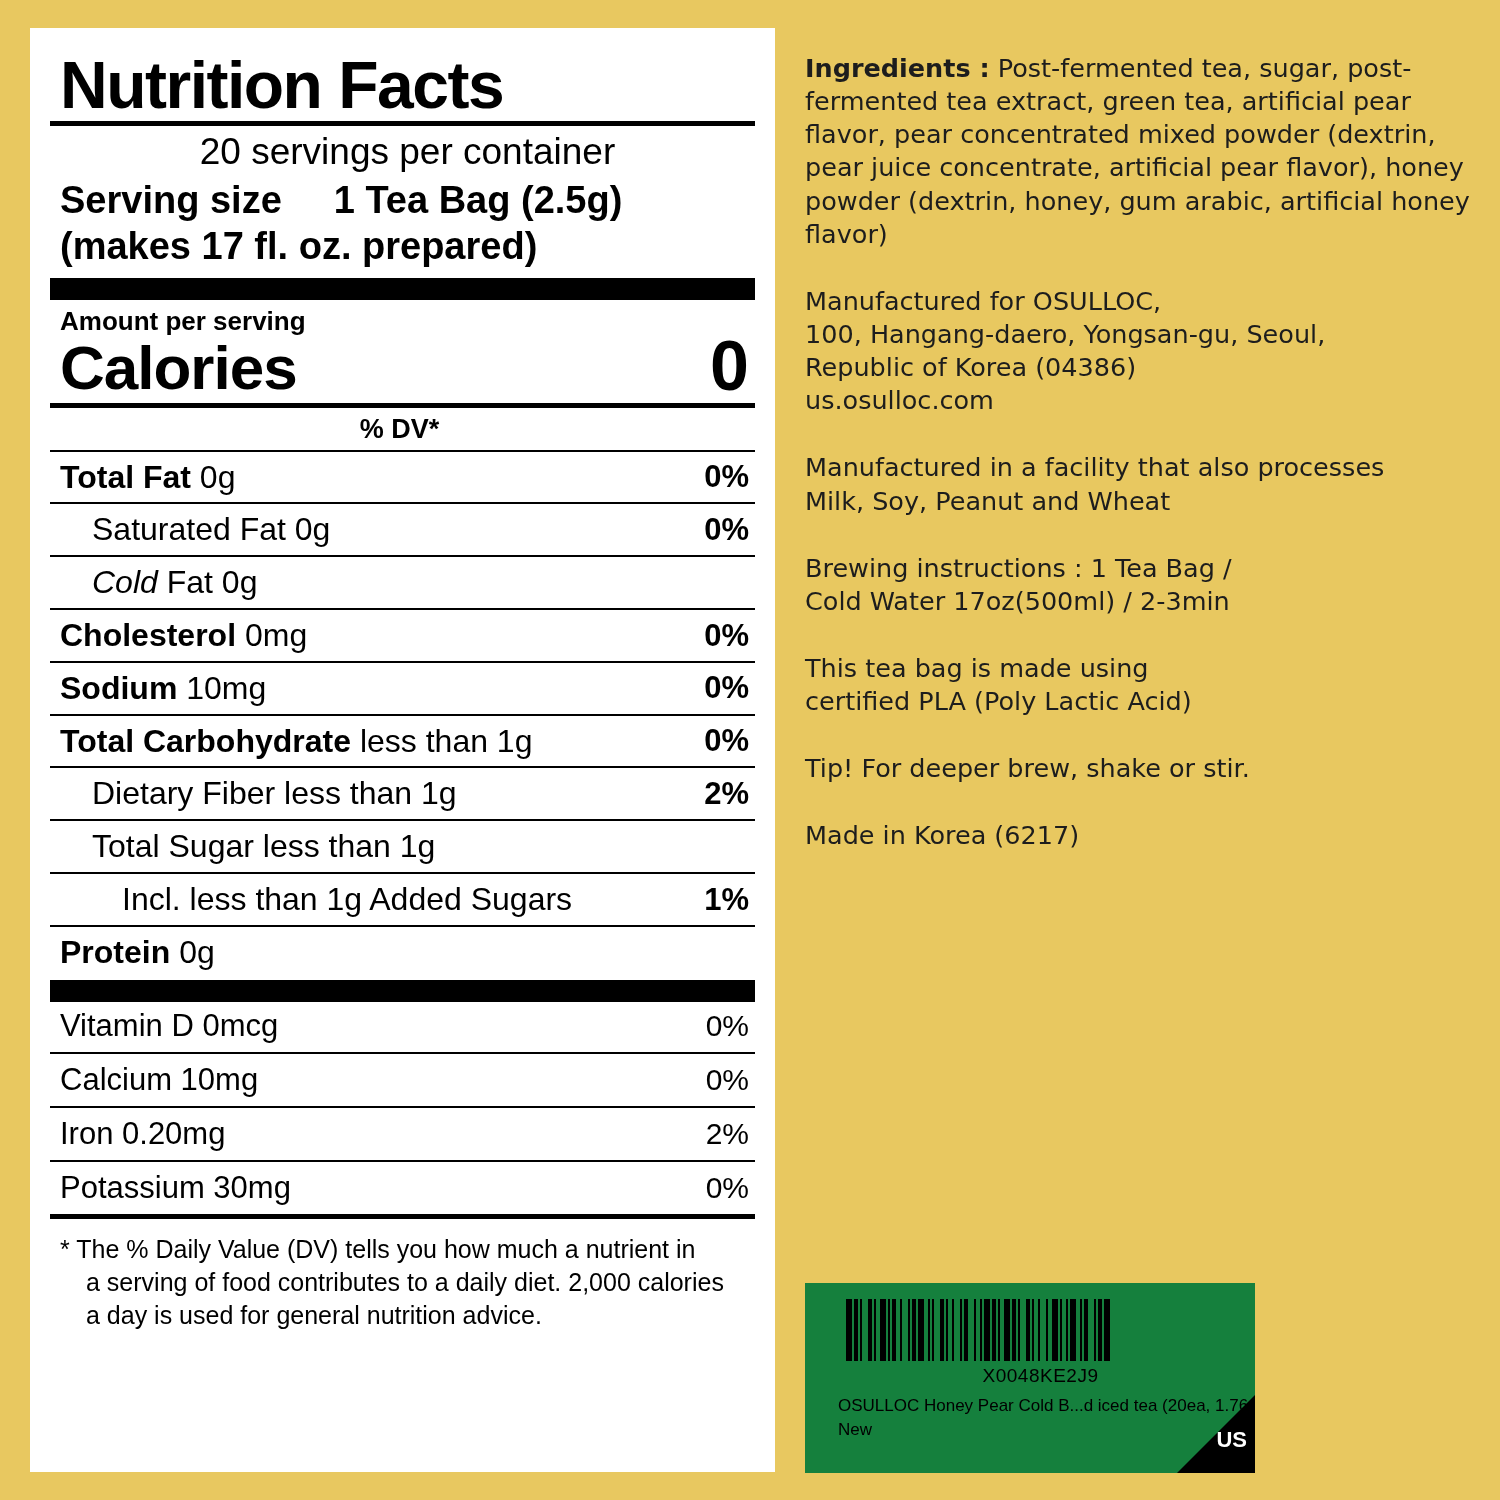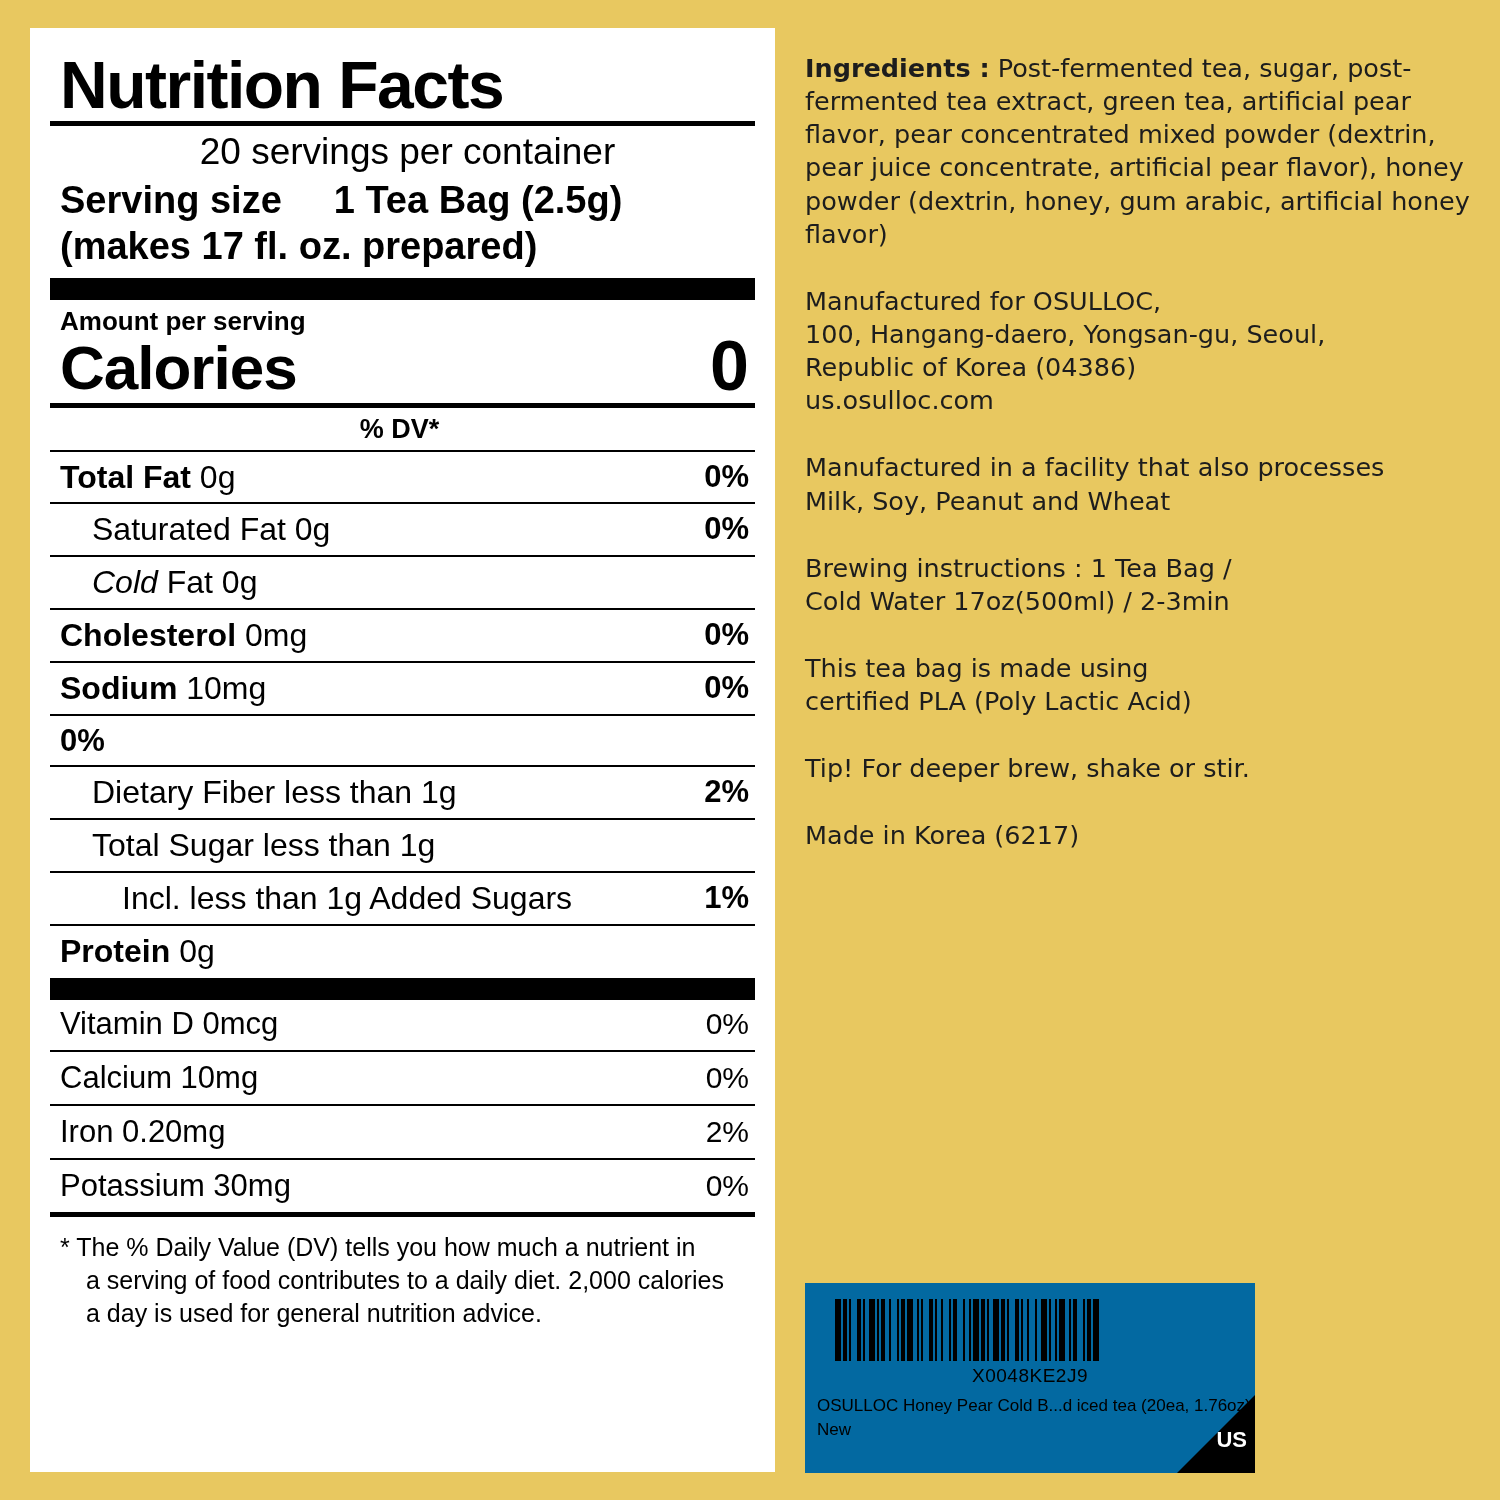--- a/index.html
+++ b/index.html
@@ -105,21 +105,21 @@
     font-family: "Liberation Sans", sans-serif;
     font-weight: bold;
     font-size: 27px;
     text-align: center;
     padding: 4px 6px 3px 0;
   }
 
   .nrow {
     display: flex;
     justify-content: space-between;
-    align-items: flex-start;
+    align-items: center;
     font-family: "Liberation Sans", sans-serif;
     font-size: 32px;
     padding: 5px 6px 5px 10px;
     line-height: 1.15;
   }
   .nrow .nlabel b { font-weight: bold; }
   .nrow .npct { font-weight: bold; font-size: 31px; }
   .indent1 { padding-left: 42px; }
   .indent2 { padding-left: 72px; }
   .italic { font-style: italic; font-weight: normal; }
@@ -163,23 +163,24 @@
     margin-top: 34px;
   }
 
   
   .barcode-label {
     position: absolute;
     left: 805px;
     top: 1283px;
     width: 450px;
     height: 190px;
-    background: #0369a1;
+    background: #15803d;
     box-sizing: border-box;
     overflow: hidden;
+    padding-left: 21px;
   }
   .bc-bars {
     margin: 16px auto 0 auto;
     width: 390px;
     height: 62px;
     display: flex;
     align-items: stretch;
   }
   .bc-bars i { display: block; background: #000; height: 100%; }
   .bc-num {
@@ -272,20 +273,21 @@
       </div>
       <div class="rule-thin"></div>
 
       <div class="nrow">
         <span class="nlabel"><b>Sodium</b><span> 10mg</span></span>
         <span class="npct">0%</span>
       </div>
       <div class="rule-thin"></div>
 
       <div class="nrow">
+        <span class="nlabel"><b>Total Carbohydrate</b><span> less than 1g</span></span>
         <span class="npct">0%</span>
       </div>
       <div class="rule-thin"></div>
 
       <div class="nrow indent1">
         <span class="nlabel"><span>Dietary Fiber less than 1g</span></span>
         <span class="npct">2%</span>
       </div>
       <div class="rule-thin"></div>
 

